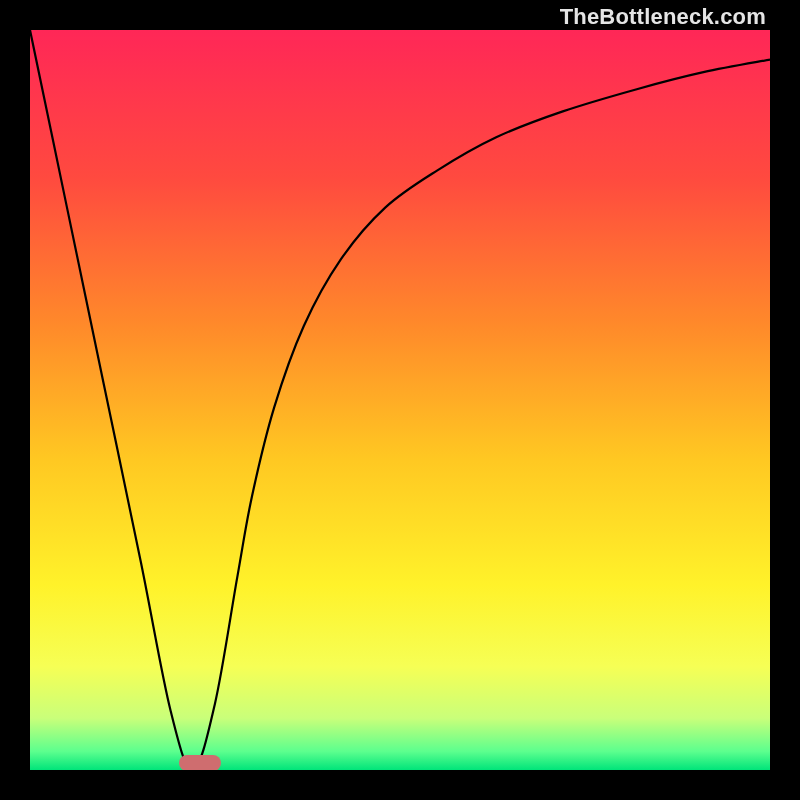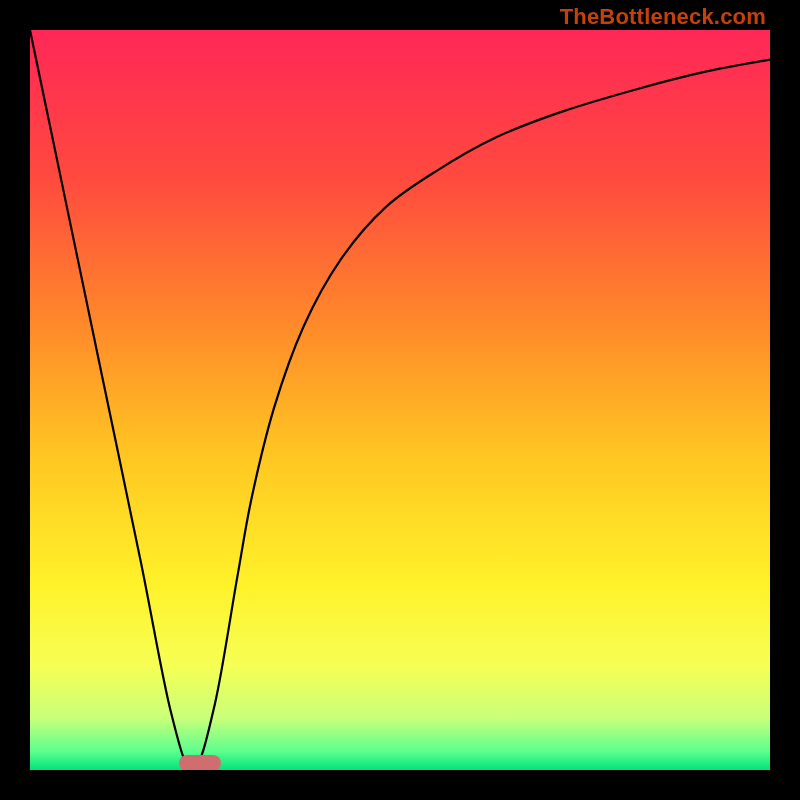--- a/index.html
+++ b/index.html
@@ -31,21 +31,21 @@
     width: 100%;
     height: 100%;
   }
   .watermark {
     position: absolute;
     top: 4px;
     right: 34px;
     font-family: Arial, Helvetica, sans-serif;
     font-size: 22px;
     font-weight: 600;
-    color: #c2410c;
+    color: #e5e5e5;
     letter-spacing: 0.2px;
   }
   .marker {
     position: absolute;
     background: #cf6d6f;
     border-radius: 9px;
     height: 16px;
   }
   svg.curve {
     position: absolute;

